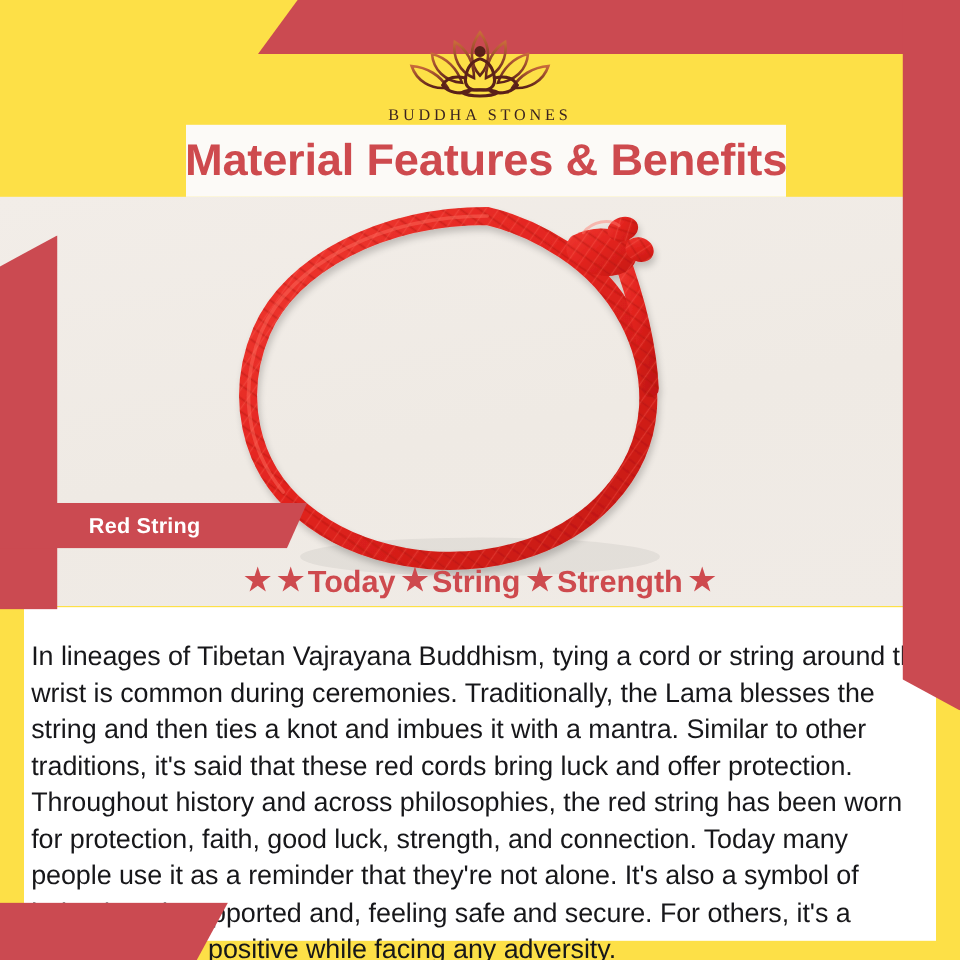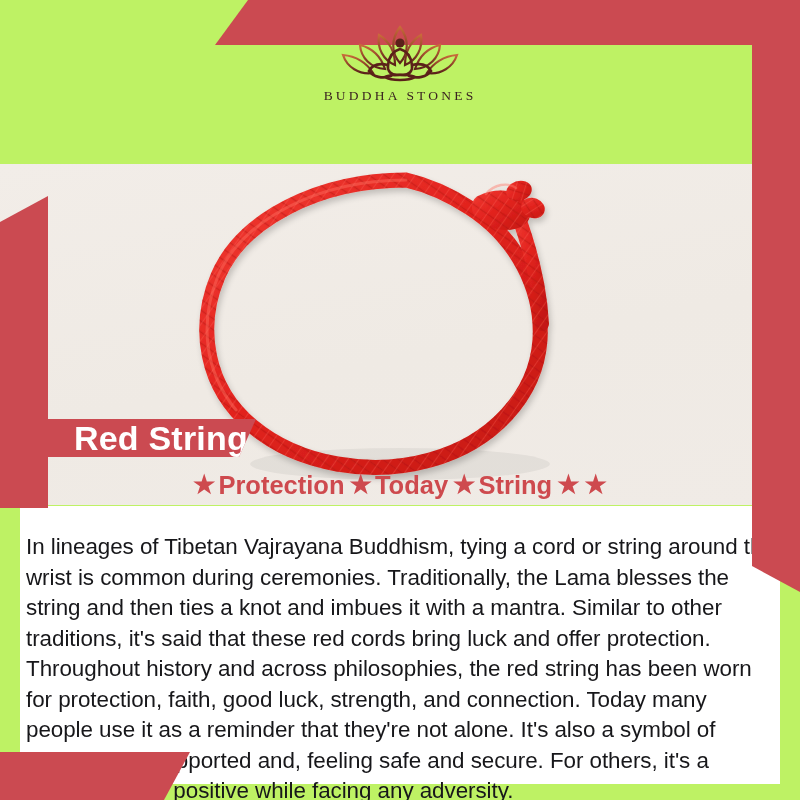--- a/index.html
+++ b/index.html
@@ -4,21 +4,21 @@
 <title>Buddha Stones — Material Features &amp; Benefits</title>
 <style>
   html,body{margin:0;padding:0;}
   body{
     width:800px;height:800px;overflow:hidden;
     font-family:"Liberation Sans",sans-serif;
     background:#F7F2EE;
   }
   .card{
     position:relative;width:800px;height:800px;overflow:hidden;
-    background:#bef264;
+    background:#fde047;
   }
 
   
   .band-top{
     position:absolute;top:0;left:215px;width:585px;height:45px;
     background:#CB4A51;
     clip-path:polygon(33px 0,100% 0,100% 100%,0 100%);
     z-index:6;
   }
   .band-right{
@@ -76,21 +76,21 @@
 
   
   .tag{
     position:absolute;left:0;top:419px;width:256px;height:38px;
     background:#CB4A51;z-index:8;
     clip-path:polygon(0 0,100% 0,calc(100% - 17px) 100%,0 100%);
     display:flex;align-items:center;
   }
   .tag-label{
     font-family:"Liberation Sans Narrow","Liberation Sans",sans-serif;
-    font-weight:bold;font-size:34px;color:#FFFFFF;
+    font-weight:bold;font-size:18px;color:#FFFFFF;
     margin-left:74px;letter-spacing:.2px;
   }
 
   
   .benefits{
     position:absolute;top:464px;left:0;width:800px;height:42px;
     display:flex;align-items:center;justify-content:center;
     gap:5px;z-index:8;
   }
   .benefit{
@@ -208,40 +208,43 @@
         <path d="M63 50 C 54 48, 47 50, 44 56"></path>
         <path d="M87 50 C 96 48, 103 50, 106 56"></path>
         <path d="M44 56 C 48 62, 58 64, 66 61"></path>
         <path d="M106 56 C 102 62, 92 64, 84 61"></path>
         <path d="M60 62 C 66 66, 84 66, 90 62 C 86 59, 64 59, 60 62 Z"></path>
       </g>
     </svg>
     <div class="logo-word">BUDDHA STONES</div>
   </div>
 
+  <div class="title-band">
+    <span class="title-text">Material Features &amp; Benefits</span>
+  </div>
 
   <div class="tag">
     <span class="tag-label">Red String</span>
   </div>
 
   <div class="benefits">
     <span class="benefit">
       <span class="star">★</span>
-      <span>Protection</span>
     </span>
     <span class="benefit">
       <span class="star">★</span>
       <span>Today</span>
     </span>
     <span class="benefit">
       <span class="star">★</span>
       <span>String</span>
     </span>
     <span class="benefit">
       <span class="star">★</span>
+      <span>Strength</span>
     </span>
     <span class="benefit">
       <span class="star">★</span>
     </span>
   </div>
 
   <div class="body-panel">
     <p class="body-text">In lineages of Tibetan Vajrayana Buddhism, tying a cord or string around the wrist is common during ceremonies. Traditionally, the Lama blesses the string and then ties a knot and imbues it with a mantra. Similar to other traditions, it's said that these red cords bring luck and offer protection. Throughout history and across philosophies, the red string has been worn for protection, faith, good luck, strength, and connection. Today many people use it as a reminder that they're not alone. It's also a symbol of being loved, supported and, feeling safe and secure. For others, it's a prompt to stay positive while facing any adversity.</p>
   </div>
 

